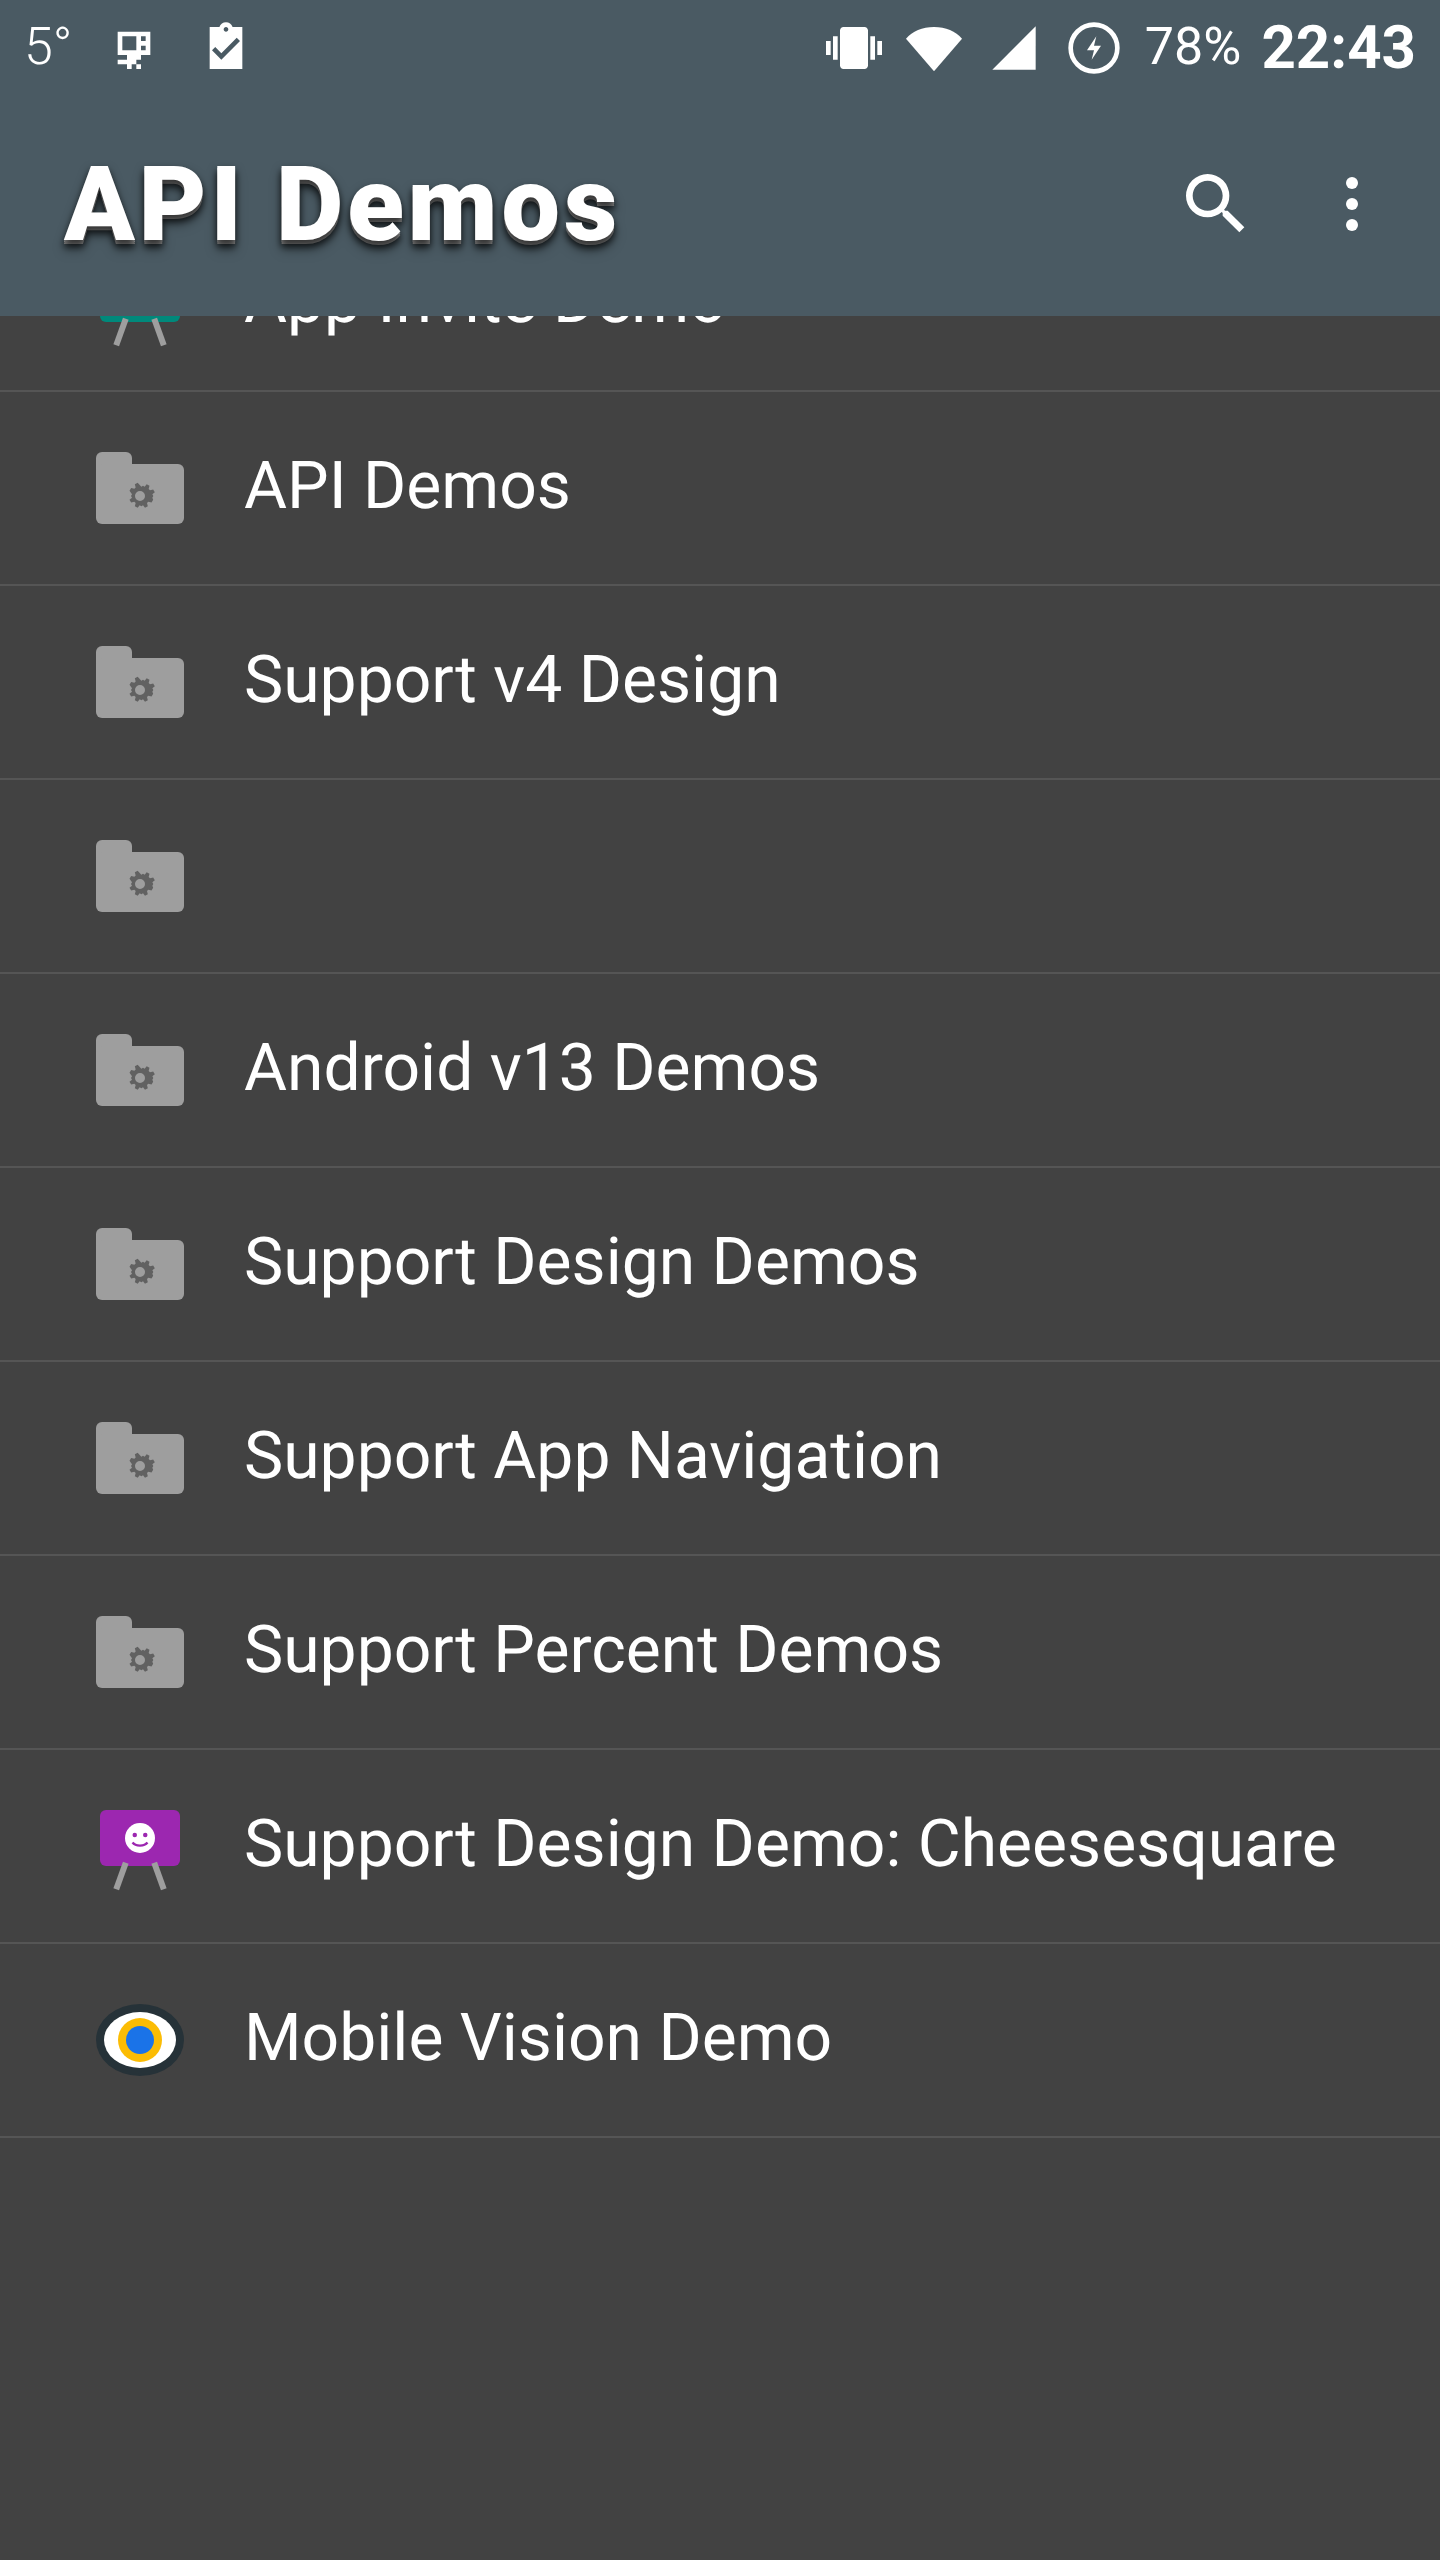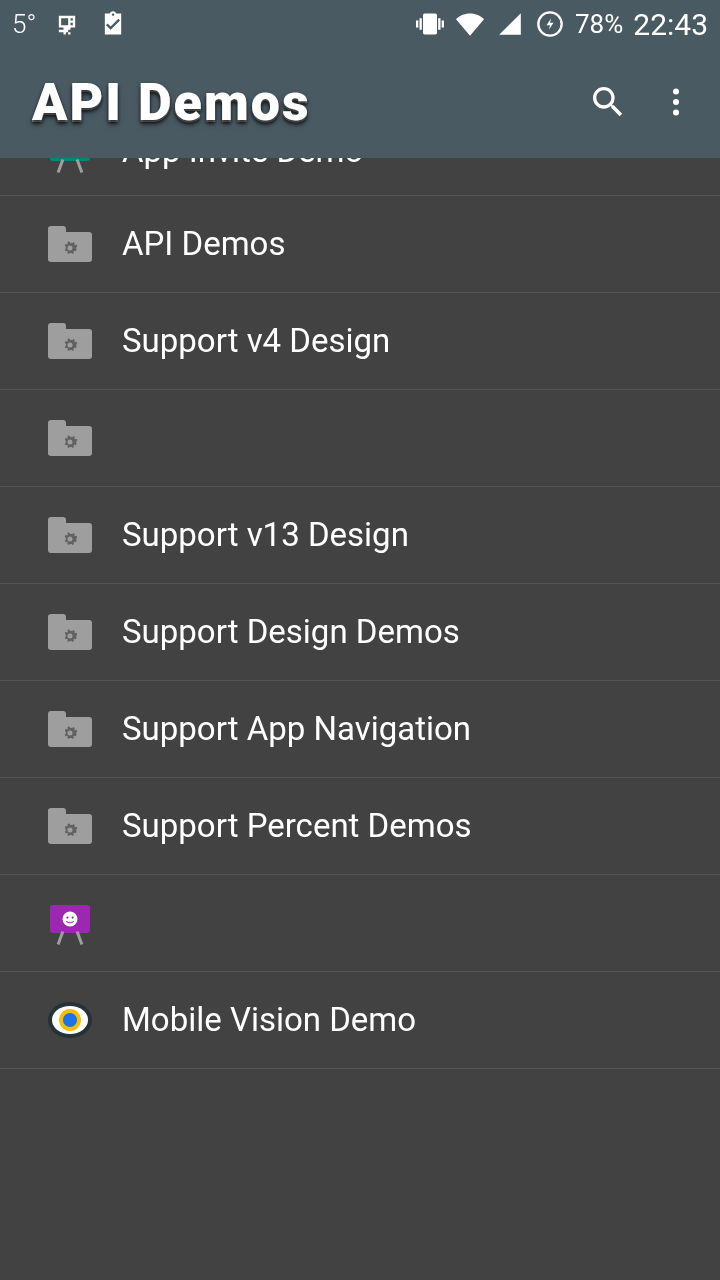--- a/index.html
+++ b/index.html
@@ -235,21 +235,21 @@
     .board-green .lg-l, .board-green .lg-r {
       position: absolute;
       width: 3px; height: 14px;
       background: #9e9e9e;
       top: 0;
     }
     .board-green .lg-l { left: 4px; transform: rotate(20deg); }
     .board-green .lg-r { right: 4px; transform: rotate(-20deg); }
 
     .battery-text { font-size: 26px; }
-    .time-text { font-size: 30px; font-weight: 400; }
+    .time-text { font-size: 30px; font-weight: 700; }
   </style>
 </head>
 <body>
 
 <div class="status-bar">
   <div class="status-left">
     <span class="weather-temp">5°</span>
     <span class="status-icon-small">
       <svg width="28" height="28" viewBox="0 0 24 24" fill="#fff">
           <path d="M15 7h2v2h-2zm0 4h2v2h-2zM7 7h6v6H7zM5 5v10h4v2H5v2h4v2h2v-2h2v2h2v-2h-2v-2h2v-2h4V5H5z"></path>
@@ -365,21 +365,21 @@
     <div class="list-item">
       <div class="list-icon">
         <div class="folder-gear">
             <div class="tab"></div>
             <div class="body"></div>
           <svg class="gear" viewBox="0 0 24 24" fill="#616161">
               <path d="M19.4 13l.6-1-.6-1 1.5-1.2-1-1.7-1.9.5-.8-.8.5-1.9-1.7-1-1.2 1.5-1-.6-1 .6L10.6 4l-1.7 1 .5 1.9-.8.8-1.9-.5-1 1.7L7.2 11l-.6 1 .6 1-1.5 1.2 1 1.7 1.9-.5.8.8-.5 1.9 1.7 1 1.2-1.5 1 .6 1-.6 1.2 1.5 1.7-1-.5-1.9.8-.8 1.9.5 1-1.7L19.4 13zM12 15a3 3 0 110-6 3 3 0 010 6z"></path>
             </svg>
         </div>
       </div>
-      <div class="list-label">Support v13 Design</div>
+      <div class="list-label">Android v13 Demos</div>
     </div>
 
     <div class="list-item">
       <div class="list-icon">
         <div class="folder-gear">
             <div class="tab"></div>
             <div class="body"></div>
           <svg class="gear" viewBox="0 0 24 24" fill="#616161">
               <path d="M19.4 13l.6-1-.6-1 1.5-1.2-1-1.7-1.9.5-.8-.8.5-1.9-1.7-1-1.2 1.5-1-.6-1 .6L10.6 4l-1.7 1 .5 1.9-.8.8-1.9-.5-1 1.7L7.2 11l-.6 1 .6 1-1.5 1.2 1 1.7 1.9-.5.8.8-.5 1.9 1.7 1 1.2-1.5 1 .6 1-.6 1.2 1.5 1.7-1-.5-1.9.8-.8 1.9.5 1-1.7L19.4 13zM12 15a3 3 0 110-6 3 3 0 010 6z"></path>
             </svg>
@@ -424,20 +424,21 @@
                 <circle cx="15.5" cy="10" r="1.5" fill="#9c27b0"></circle>
                 <path d="M7 15s1.5 2 5 2 5-2 5-2" stroke="#9c27b0" stroke-width="1.5" fill="none"></path>
               </svg>
           </div>
           <div class="legs">
               <div class="leg-l"></div>
               <div class="leg-r"></div>
             </div>
         </div>
       </div>
+      <div class="list-label">Support Design Demo: Cheesesquare</div>
     </div>
 
     <div class="list-item">
       <div class="list-icon">
         <div class="vision">
             <div class="outer"></div>
             <div class="white"></div>
             <div class="ring"></div>
             <div class="blue"></div>
           </div>

